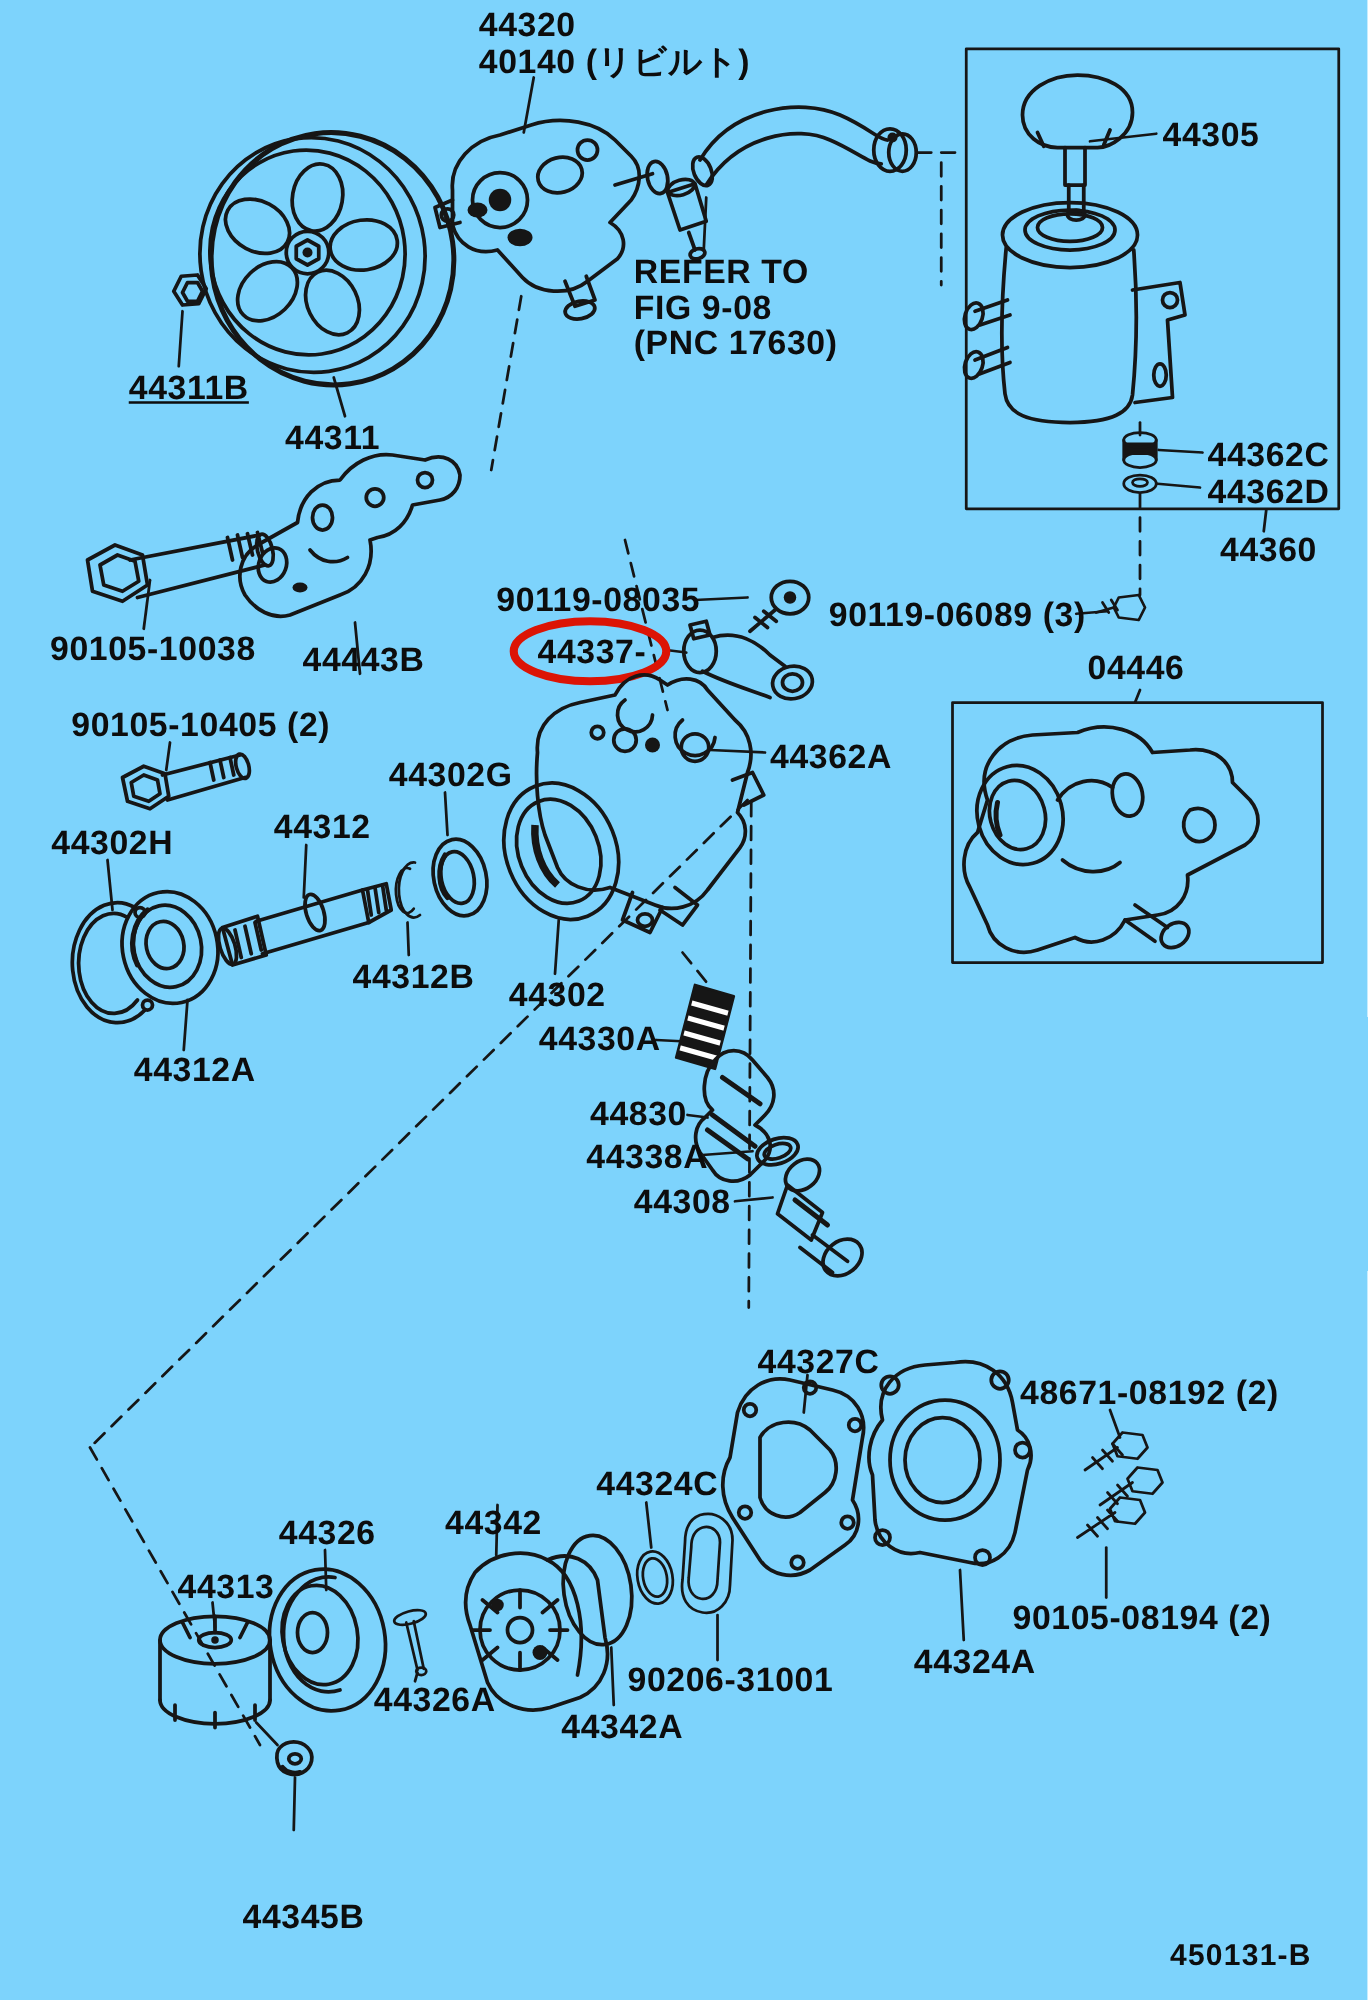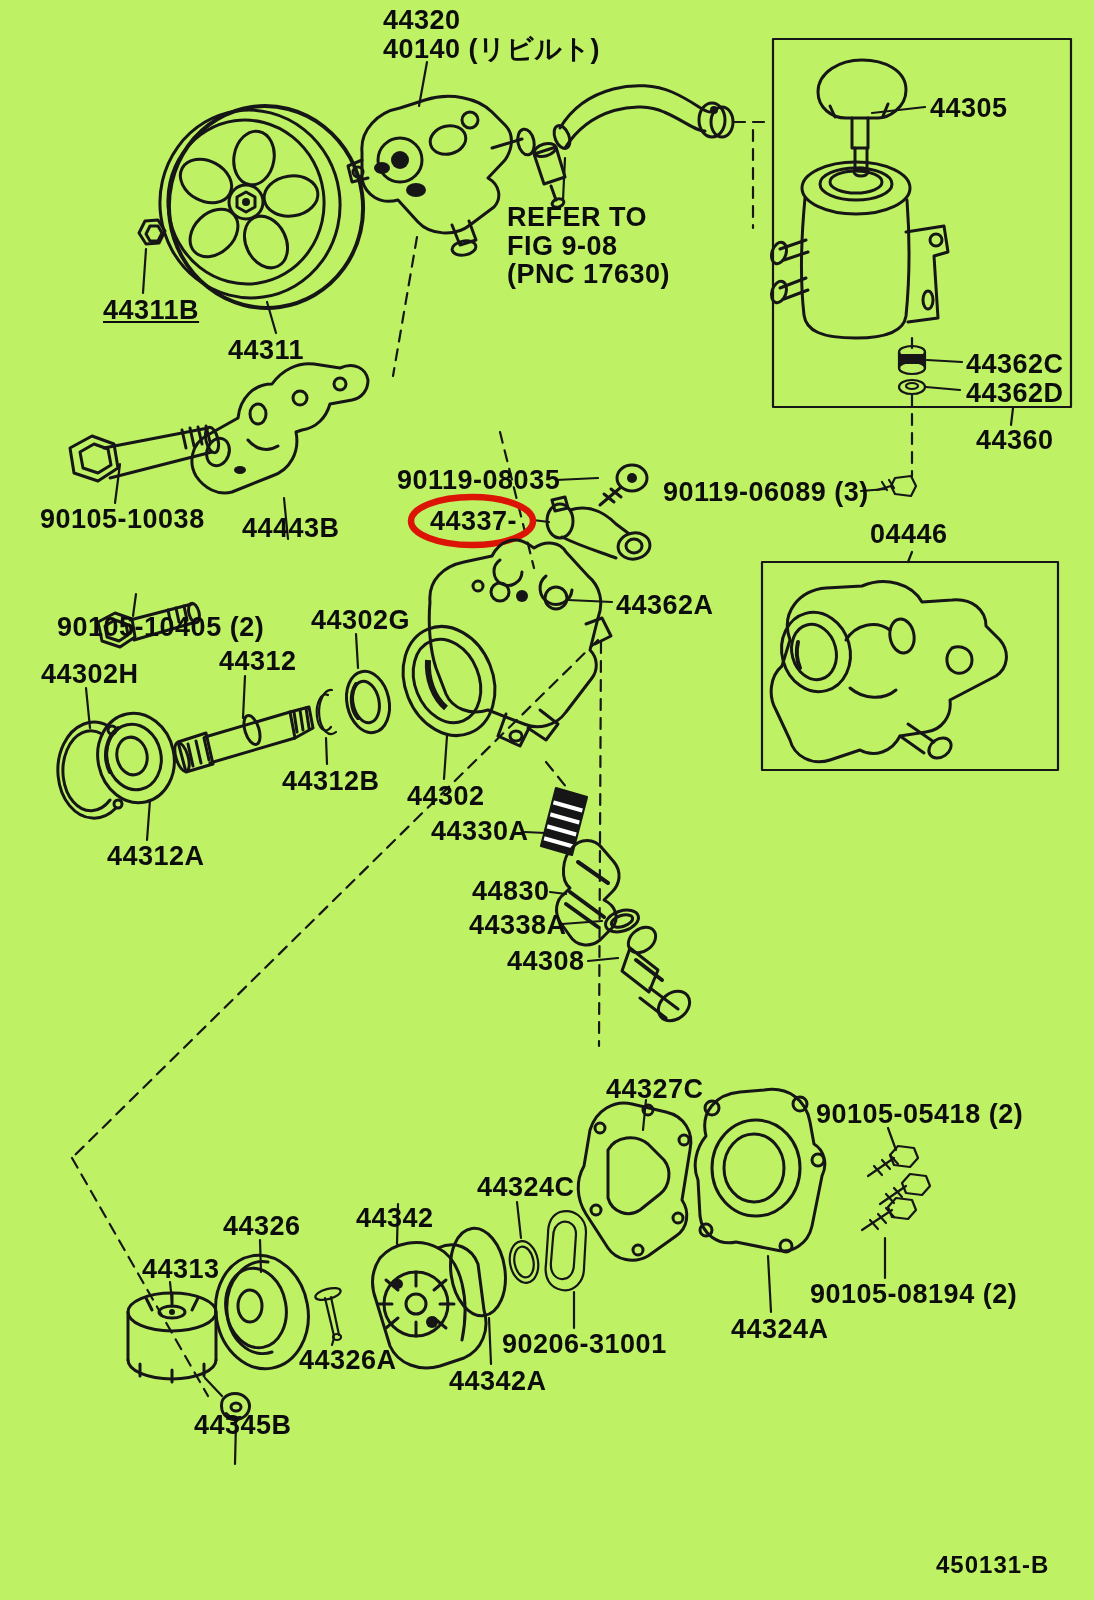--- a/index.html
+++ b/index.html
@@ -1,16 +1,16 @@
 <!DOCTYPE html>
 <html><head>
 <meta charset="utf-8">
 <style>
   html,body{margin:0;padding:0;background:#ffffff;}
-  .canvas{position:relative;width:1094px;height:1600px;background:#bef264;overflow:hidden;
+  .canvas{position:relative;width:1094px;height:1600px;background:#7dd3fc;overflow:hidden;
           font-family:"Liberation Sans","DejaVu Sans",sans-serif;}
   svg.art{position:absolute;left:0;top:0;}
   .lines{stroke:#161616;stroke-width:3;fill:none;stroke-linecap:round;stroke-linejoin:round;}
   .thin{stroke-width:2.2;}
   .thick{stroke-width:4;}
   .fillb{fill:#161616;stroke:none;}
   .pn{position:absolute;color:#0d0d0d;font-weight:700;font-size:27px;line-height:1.06;
       letter-spacing:.5px;white-space:pre-line;}
   #diagram-code{position:absolute;color:#0d0d0d;font-weight:700;font-size:24px;letter-spacing:1px;}
 </style>
@@ -393,47 +393,47 @@
       <div class="pn" style="left: 383px; top: 6px;">44320
 40140 (リビルト)</div>
       <div class="pn" style="left: 507px; top: 203px;">REFER TO
 FIG 9-08
  (PNC 17630)</div>
       <div class="pn" style="left: 930px; top: 94px;">44305</div>
       <div class="pn" style="left: 103px; top: 296px; text-decoration: underline;">44311B</div>
       <div class="pn" style="left: 228px; top: 336px;">44311</div>
       <div class="pn" style="left: 40px; top: 505px;">90105-10038</div>
       <div class="pn" style="left: 242px; top: 514px;">44443B</div>
-      <div class="pn" style="left: 57px; top: 566px; margin-top: 47px;">90105-10405 (2)</div>
+      <div class="pn" style="left: 57px; top: 566px;">90105-10405 (2)</div>
       <div class="pn" style="left: 397px; top: 466px;">90119-08035</div>
       <div class="pn" style="left: 663px; top: 478px;">90119-06089 (3)</div>
       <div class="pn" style="left: 430px; top: 507px;">44337-</div>
       <div class="pn" style="left: 616px; top: 591px;">44362A</div>
       <div class="pn" style="left: 966px; top: 350px;">44362C</div>
       <div class="pn" style="left: 966px; top: 379px;">44362D</div>
       <div class="pn" style="left: 976px; top: 426px;">44360</div>
       <div class="pn" style="left: 870px; top: 520px;">04446</div>
       <div class="pn" style="left: 311px; top: 606px;">44302G</div>
       <div class="pn" style="left: 207px; top: 647px; margin-left: 12px;">44312</div>
       <div class="pn" style="left: 41px; top: 660px;">44302H</div>
       <div class="pn" style="left: 282px; top: 767px;">44312B</div>
       <div class="pn" style="left: 107px; top: 842px;">44312A</div>
       <div class="pn" style="left: 407px; top: 782px;">44302</div>
       <div class="pn" style="left: 431px; top: 817px;">44330A</div>
       <div class="pn" style="left: 472px; top: 877px;">44830</div>
       <div class="pn" style="left: 469px; top: 911px;">44338A</div>
       <div class="pn" style="left: 507px; top: 947px;">44308</div>
       <div class="pn" style="left: 606px; top: 1075px;">44327C</div>
-      <div class="pn" style="left: 816px; top: 1100px;">90105-05418 (2)</div>
+      <div class="pn" style="left: 816px; top: 1100px;">48671-08192 (2)</div>
       <div class="pn" style="left: 356px; top: 1204px;">44342</div>
       <div class="pn" style="left: 477px; top: 1173px;">44324C</div>
       <div class="pn" style="left: 223px; top: 1212px;">44326</div>
       <div class="pn" style="left: 142px; top: 1255px;">44313</div>
       <div class="pn" style="left: 299px; top: 1346px;">44326A</div>
       <div class="pn" style="left: 502px; top: 1330px;">90206-31001</div>
       <div class="pn" style="left: 449px; top: 1367px;">44342A</div>
       <div class="pn" style="left: 731px; top: 1315px;">44324A</div>
       <div class="pn" style="left: 810px; top: 1280px;">90105-08194 (2)</div>
-      <div class="pn" style="left: 194px; top: 1411px;">44345B</div>
+      <div class="pn" style="left: 194px; top: 1519px;">44345B</div>
     </div>
 
 <div id="diagram-code" style="left:936px; top:1551px;">450131-B</div>
 </div>
 
 </body></html>

